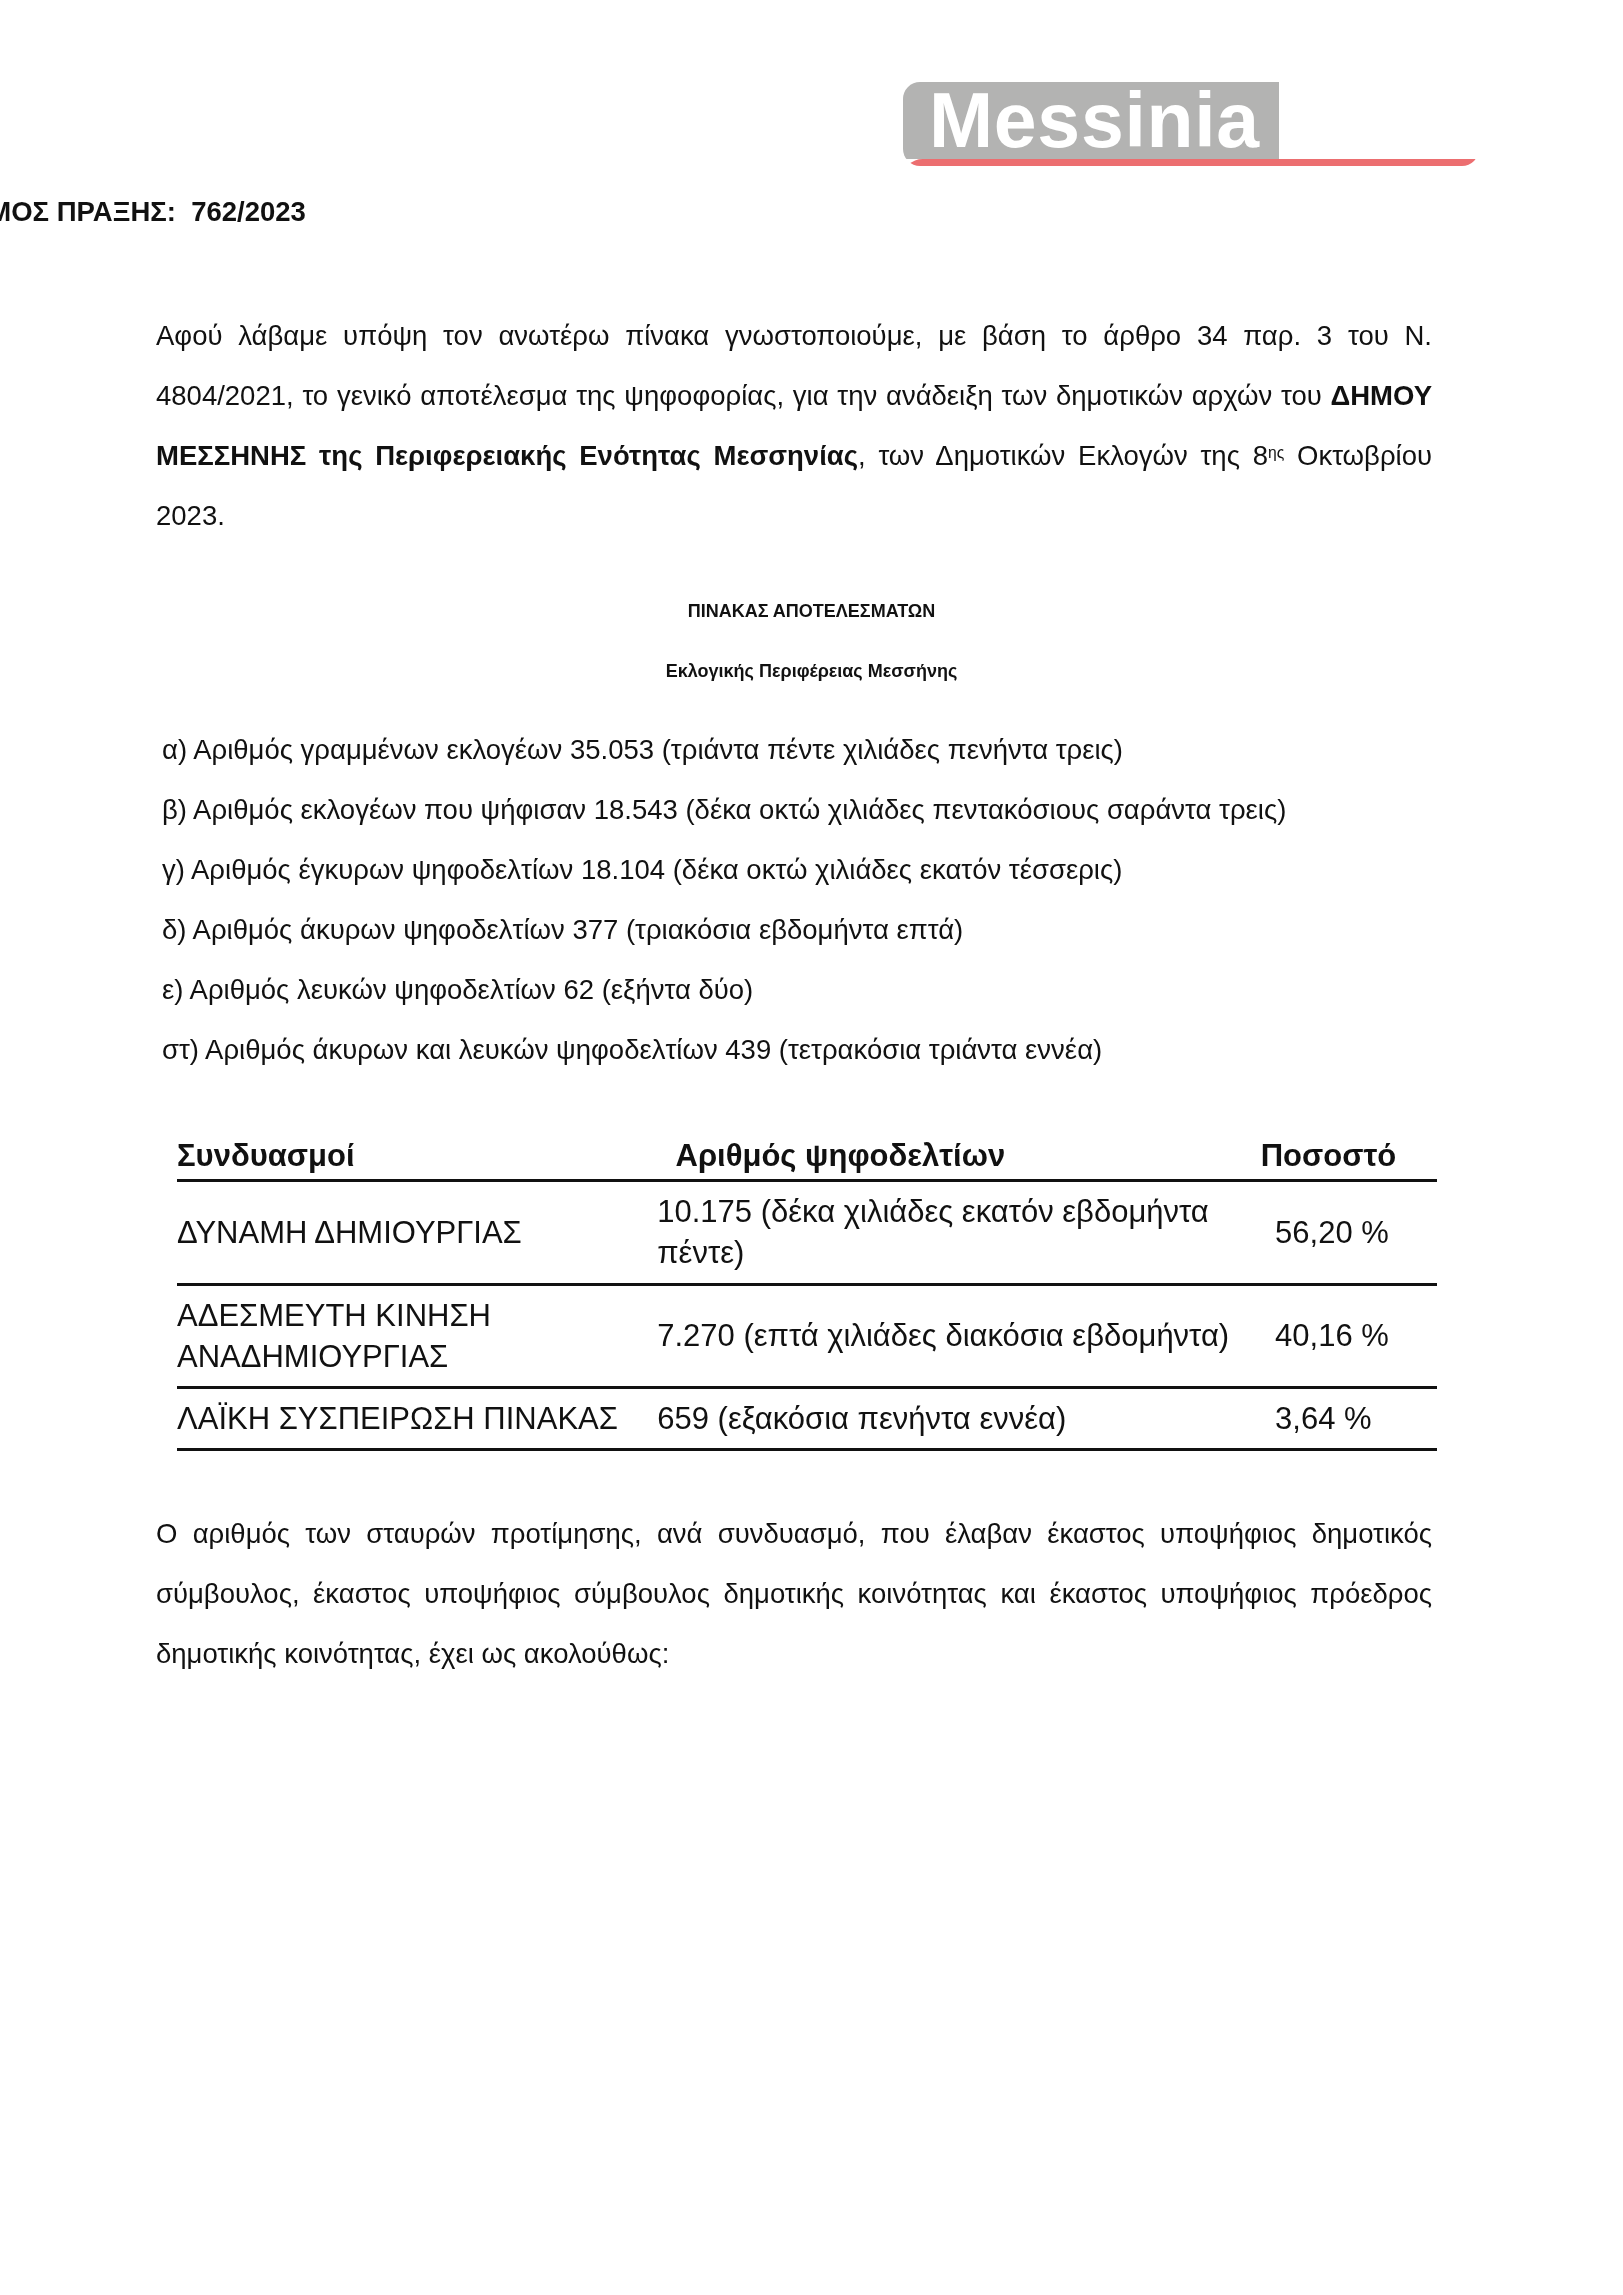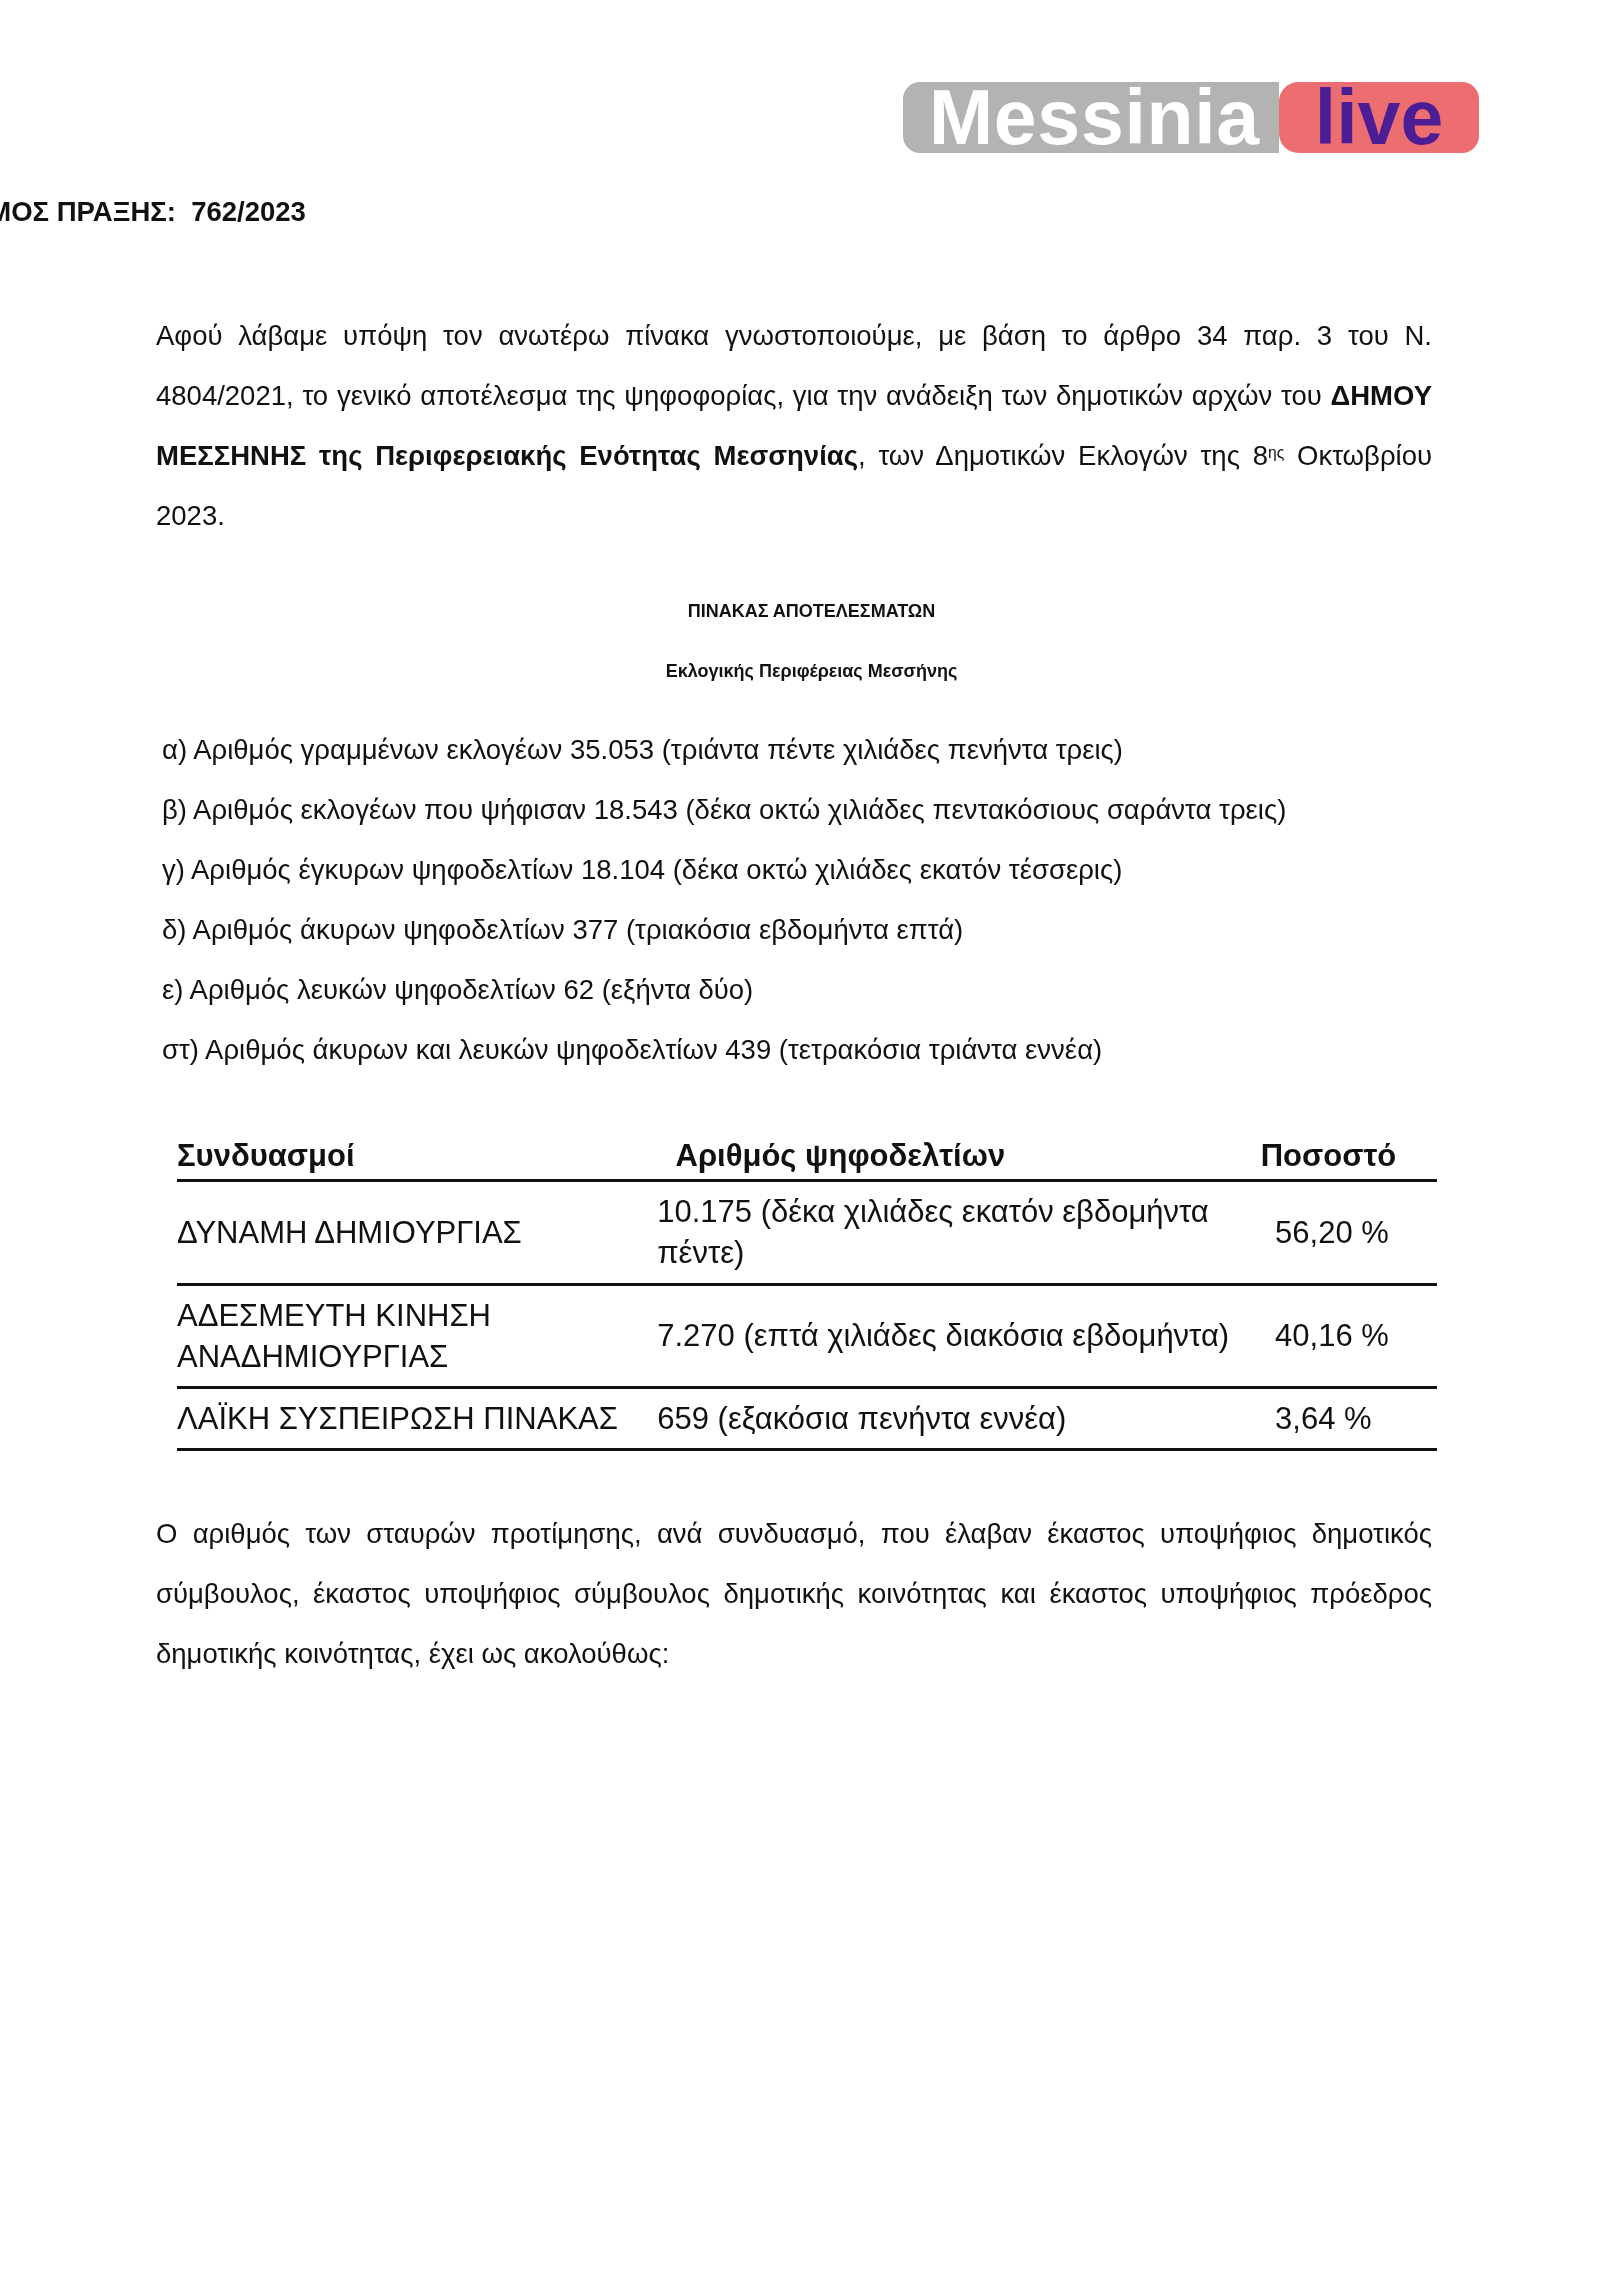--- a/index.html
+++ b/index.html
@@ -1,22 +1,22 @@
 <!DOCTYPE html>
 <html style="font-size:10.5px"><head>
   <meta charset="utf-8">
   <style>
     html, body { margin: 0; padding: 0; background: #ffffff; }
     body {
       width: 1623px; height: 2295px; position: relative; overflow: hidden;
       font-family: "Liberation Sans", sans-serif; color: #111111;
     }
     .logo {
-      position: absolute; left: 903px; top: 82px; width: 576px; height: 71px;
-      display: flex; border-radius: 17px; overflow: hidden;
+      position: absolute; left: 903px; top: 82px; width: 576px; height: 84px;
+      display: flex; border-radius: 17px; overflow: hidden; flex-direction: column;
     }
     .logo .part1 {
       background: #b3b3b2; color: #ffffff; font-weight: bold; font-size: 77px;
       display: flex; align-items: center; padding-left: 26px; padding-right: 15.7px;
       letter-spacing: 0.7px; line-height: 1; width: 376px; box-sizing: border-box;
     }
     .logo .part2 {
       background: #ec6e70; color: #4c1d95; font-weight: bold; font-size: 77px;
       display: flex; align-items: center; justify-content: center; flex: 1;
       border-radius: 19.6px 0 0 19.6px; line-height: 1;

